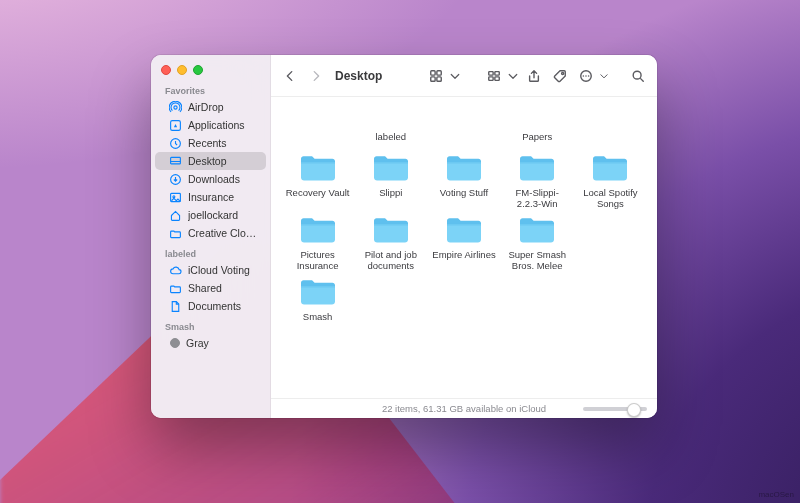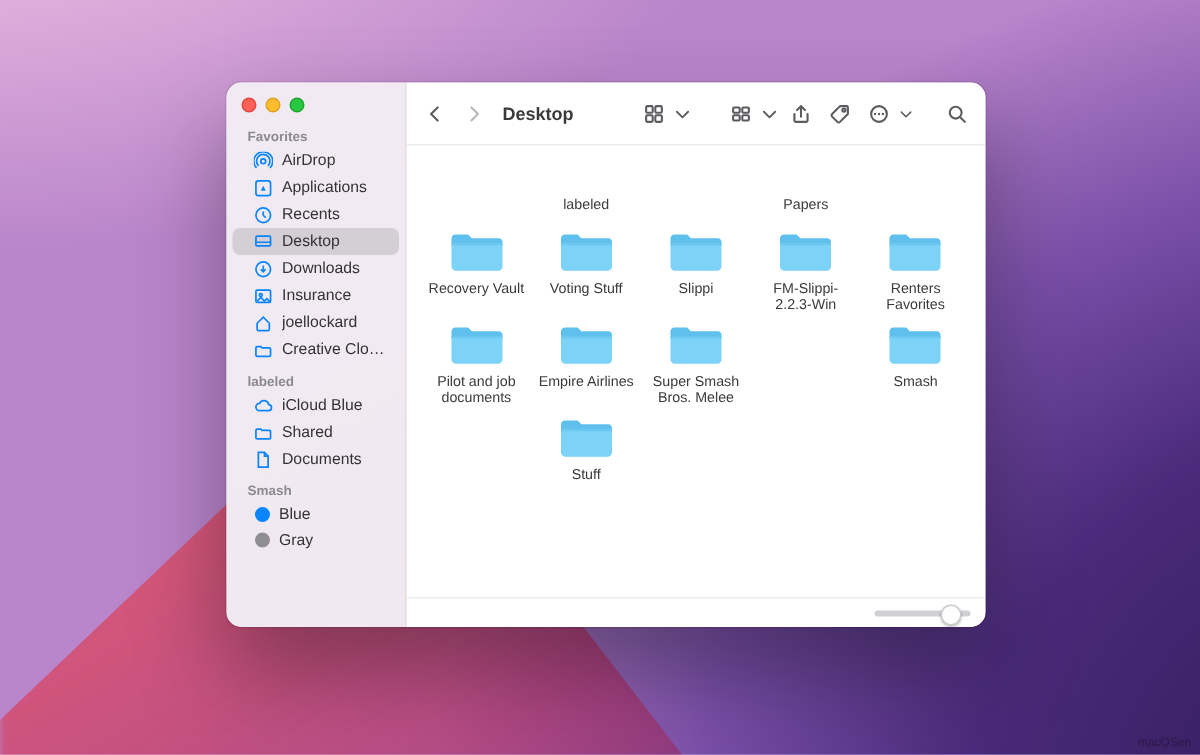--- a/index.html
+++ b/index.html
@@ -300,21 +300,21 @@
       </div>
 
       <div class="sb-section">
         <div class="sb-head">labeled</div>
         <div class="sb-item">
           <span class="sb-ic">
               <svg>
                 <use href="#i-icloud"></use>
               </svg>
             </span>
-          <span class="label">iCloud Blue</span>
+          <span class="label">iCloud Voting</span>
         </div>
         <div class="sb-item">
           <span class="sb-ic">
               <svg>
                 <use href="#i-shared"></use>
               </svg>
             </span>
           <span class="label">Shared</span>
         </div>
         <div class="sb-item">
@@ -322,24 +322,20 @@
               <svg>
                 <use href="#i-doc"></use>
               </svg>
             </span>
           <span class="label">Documents</span>
         </div>
       </div>
 
       <div class="sb-section">
         <div class="sb-head">Smash</div>
-        <div class="sb-item">
-          <span class="tag-dot blue"></span>
-          <span class="label">Blue</span>
-        </div>
         <div class="sb-item">
           <span class="tag-dot gray"></span>
           <span class="label">Gray</span>
         </div>
       </div>
     </div>
 
     <div class="main">
       <div class="toolbar">
         <div class="tb-btn">
@@ -433,40 +429,46 @@
           <div class="item">
               <svg class="folder-ic">
                 <use href="#folder"></use>
               </svg>
               <span class="name">Recovery Vault</span>
             </div>
           <div class="item">
               <svg class="folder-ic">
                 <use href="#folder"></use>
               </svg>
+              <span class="name">Slippi</span>
+            </div>
+          <div class="item">
+              <svg class="folder-ic">
+                <use href="#folder"></use>
+              </svg>
               <span class="name">Voting Stuff</span>
             </div>
           <div class="item">
               <svg class="folder-ic">
                 <use href="#folder"></use>
               </svg>
-              <span class="name">Slippi</span>
-            </div>
-          <div class="item">
-              <svg class="folder-ic">
-                <use href="#folder"></use>
-              </svg>
               <span class="name">FM-Slippi-2.2.3-Win</span>
             </div>
 
           <div class="item">
               <svg class="folder-ic">
                 <use href="#folder"></use>
               </svg>
-              <span class="name">Renters Favorites</span>
+              <span class="name">Local Spotify Songs</span>
+            </div>
+          <div class="item">
+              <svg class="folder-ic">
+                <use href="#folder"></use>
+              </svg>
+              <span class="name">Pictures Insurance</span>
             </div>
           <div class="item">
               <svg class="folder-ic">
                 <use href="#folder"></use>
               </svg>
               <span class="name">Pilot and job documents</span>
             </div>
           <div class="item">
               <svg class="folder-ic">
                 <use href="#folder"></use>
@@ -481,30 +483,25 @@
             </div>
 
           <div class="item"></div>
           <div class="item">
               <svg class="folder-ic">
                 <use href="#folder"></use>
               </svg>
               <span class="name">Smash</span>
             </div>
           <div class="item"></div>
-          <div class="item">
-              <svg class="folder-ic">
-                <use href="#folder"></use>
-              </svg>
-              <span class="name">Stuff</span>
-            </div>
           <div class="item"></div>
         </div>
       </div>
 
       <div class="status">
+        <span>22 items, 61.31 GB available on iCloud</span>
         <div class="slider"></div>
       </div>
     </div>
   </div>
 </div>
 
 <div class="watermark">macOSen</div>
 
 </body></html>

